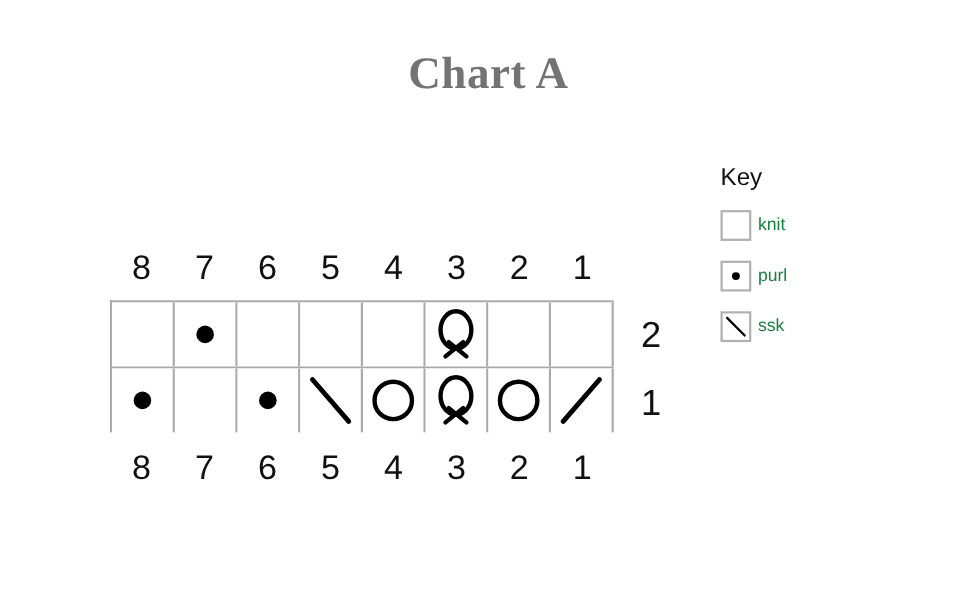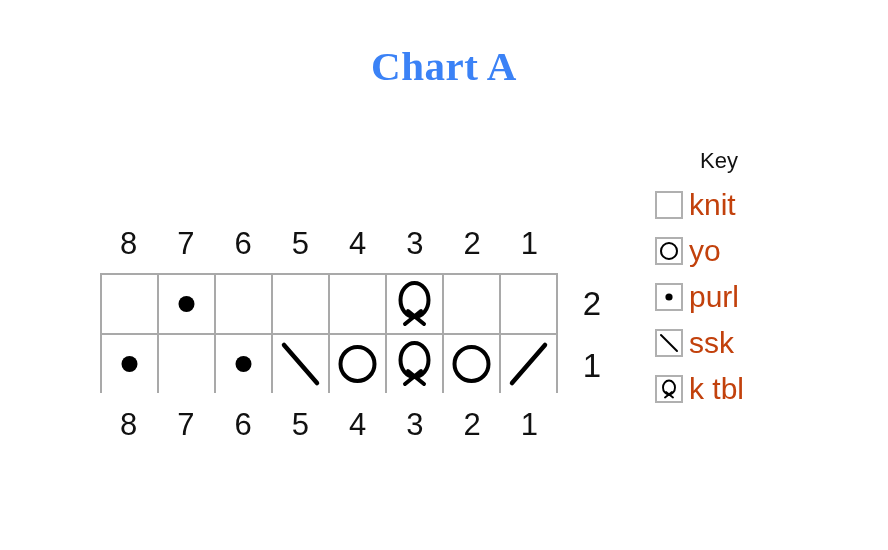--- a/index.html
+++ b/index.html
@@ -21,21 +21,21 @@
   #chart-title {
     position: absolute;
     top: 46px;
     left: 0;
     width: 888px;
     text-align: center;
     font-family: "Liberation Serif", serif;
     font-weight: bold;
     font-size: 41px;
     letter-spacing: 0.5px;
-    color: #3b82f6;
+    color: #737373;
     line-height: 1;
   }
 
   
   #chart-block {
     position: absolute;
     left: 100px;
     top: 218px;
     width: 470px;
   }
@@ -104,21 +104,21 @@
 
   
   #key-panel {
     position: absolute;
     left: 655px;
     top: 150px;
     width: 200px;
   }
   #key-heading {
     width: 128px;
-    text-align: center;
+    text-align: left;
     font-size: 22px;
     color: #111111;
     margin: 0 0 18px 0;
     line-height: 1;
     font-family: "Liberation Sans", sans-serif;
   }
   .key-item {
     display: flex;
     align-items: center;
     height: 30px;
@@ -134,22 +134,22 @@
     background: #ffffff;
   }
   .key-swatch svg {
     position: absolute;
     left: 0; top: 0;
     width: 24px; height: 24px;
     display: block;
   }
   .key-label {
     margin-left: 6px;
-    font-size: 30px;
-    color: #c2410c;
+    font-size: 16px;
+    color: #15803d;
     line-height: 1;
     white-space: nowrap;
     font-family: "Liberation Sans", sans-serif;
   }
 </style>
 </head>
 <body>
 
 <div id="chart-title">Chart A</div>
 
@@ -248,50 +248,33 @@
 <div id="key-panel">
 
   <div id="key-heading">Key</div>
 
   <div class="key-item">
     <span class="key-swatch"></span>
     <span class="key-label">knit</span>
   </div>
 
 
-  <div class="key-item">
-    <span class="key-swatch">
-      <svg viewBox="0 0 24 24" aria-hidden="true">
-        <circle cx="12" cy="12" r="8" fill="none" stroke="#000" stroke-width="2"></circle>
-      </svg>
-    </span>
-    <span class="key-label">yo</span>
-  </div>
 
   <div class="key-item">
     <span class="key-swatch">
       <svg viewBox="0 0 24 24" aria-hidden="true">
         <circle cx="12" cy="12" r="3.6" fill="#000"></circle>
       </svg>
     </span>
     <span class="key-label">purl</span>
   </div>
 
   <div class="key-item">
     <span class="key-swatch">
       <svg viewBox="0 0 24 24" aria-hidden="true">
         <path d="M4 4 L20 20" fill="none" stroke="#000" stroke-width="2" stroke-linecap="round"></path>
       </svg>
     </span>
     <span class="key-label">ssk</span>
   </div>
 
-  <div class="key-item">
-    <span class="key-swatch">
-      <svg viewBox="0 0 24 24" aria-hidden="true">
-        <ellipse cx="12" cy="10.5" rx="6" ry="7" fill="none" stroke="#000" stroke-width="1.9"></ellipse>
-        <path d="M8 20.5 L15 15 M16 20.5 L9 15" fill="none" stroke="#000" stroke-width="1.9" stroke-linecap="round"></path>
-      </svg>
-    </span>
-    <span class="key-label">k tbl</span>
-  </div>
 
 </div>
 
 </body></html>

